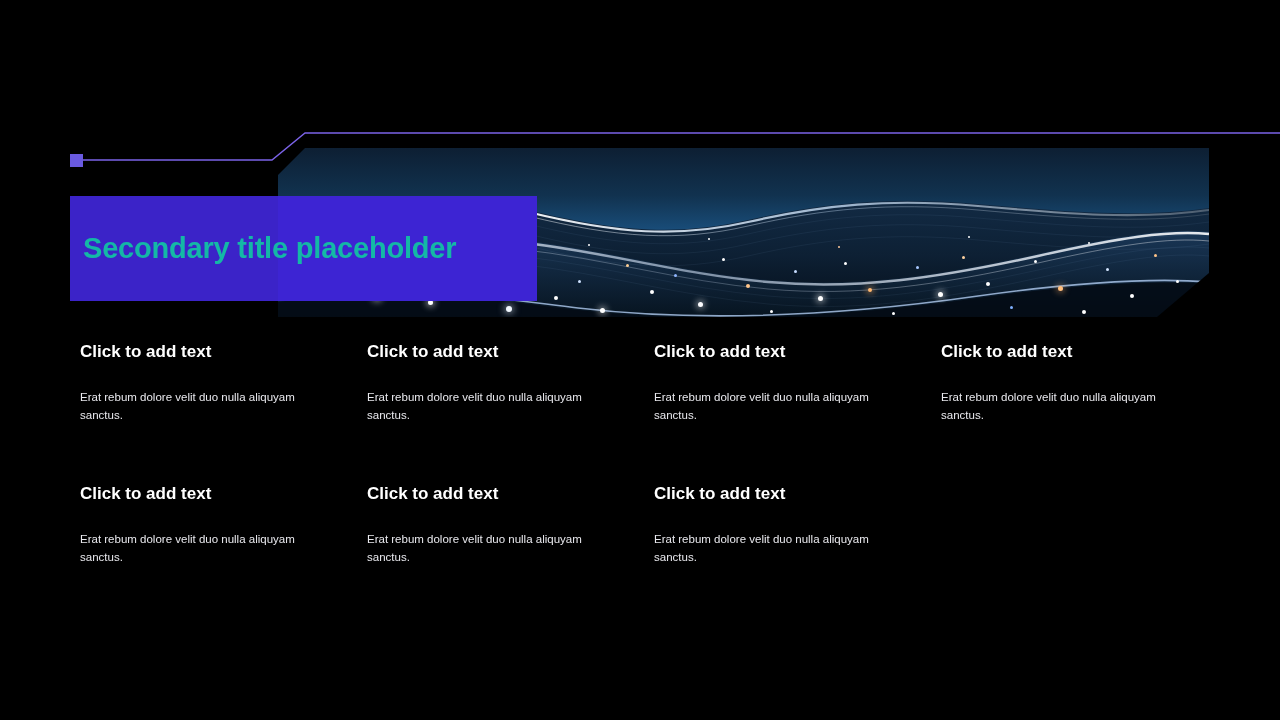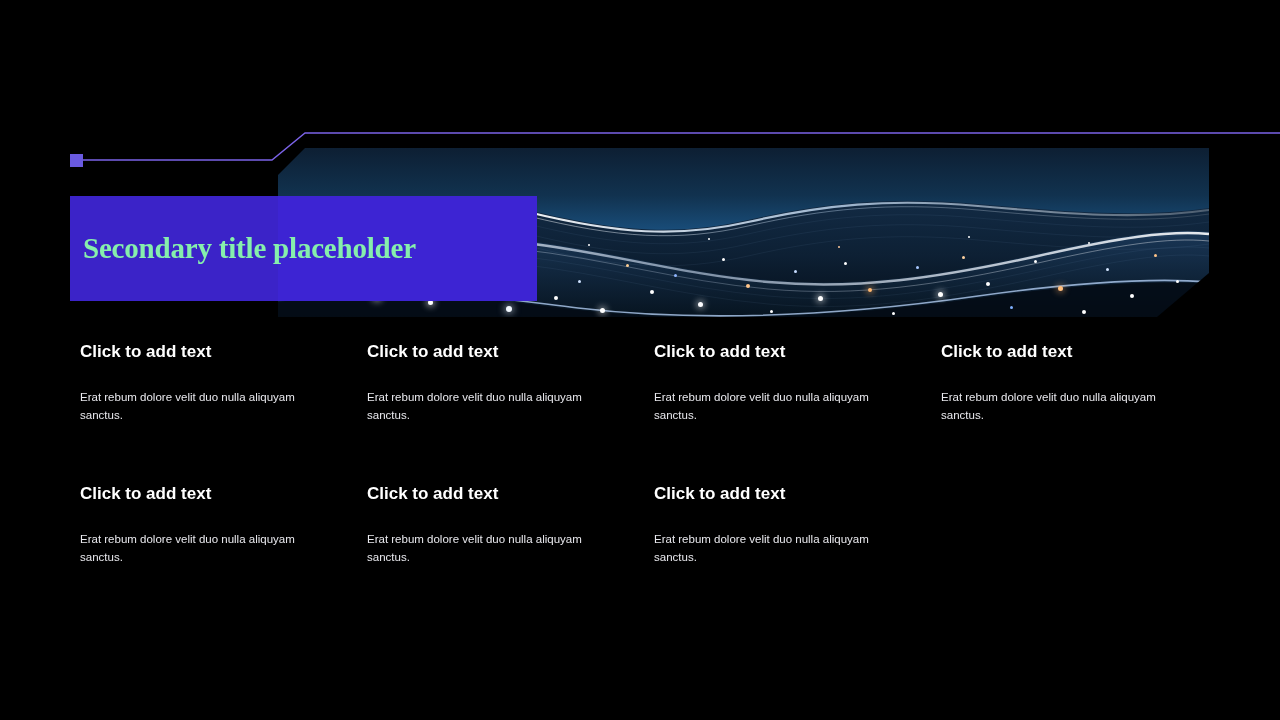--- a/index.html
+++ b/index.html
@@ -110,27 +110,26 @@
     left: 278px;
     top: 196px;
     width: 259px;
     height: 105px;
     background: rgba(61, 36, 212, 0.88);
     pointer-events: none;
   }
   .title-text {
     position: relative;
     z-index: 3;
-    color: #86efac;
+    color: #14b8a6;
     font-size: 29px;
     font-weight: bold;
     letter-spacing: -0.2px;
     padding-left: 13px;
     white-space: nowrap;
-    font-family: Liberation Serif, serif;
   }
 
   
   .grid {
     position: absolute;
     left: 80px;
     top: 341px;
     width: 1160px;
   }
   .grid-row {

